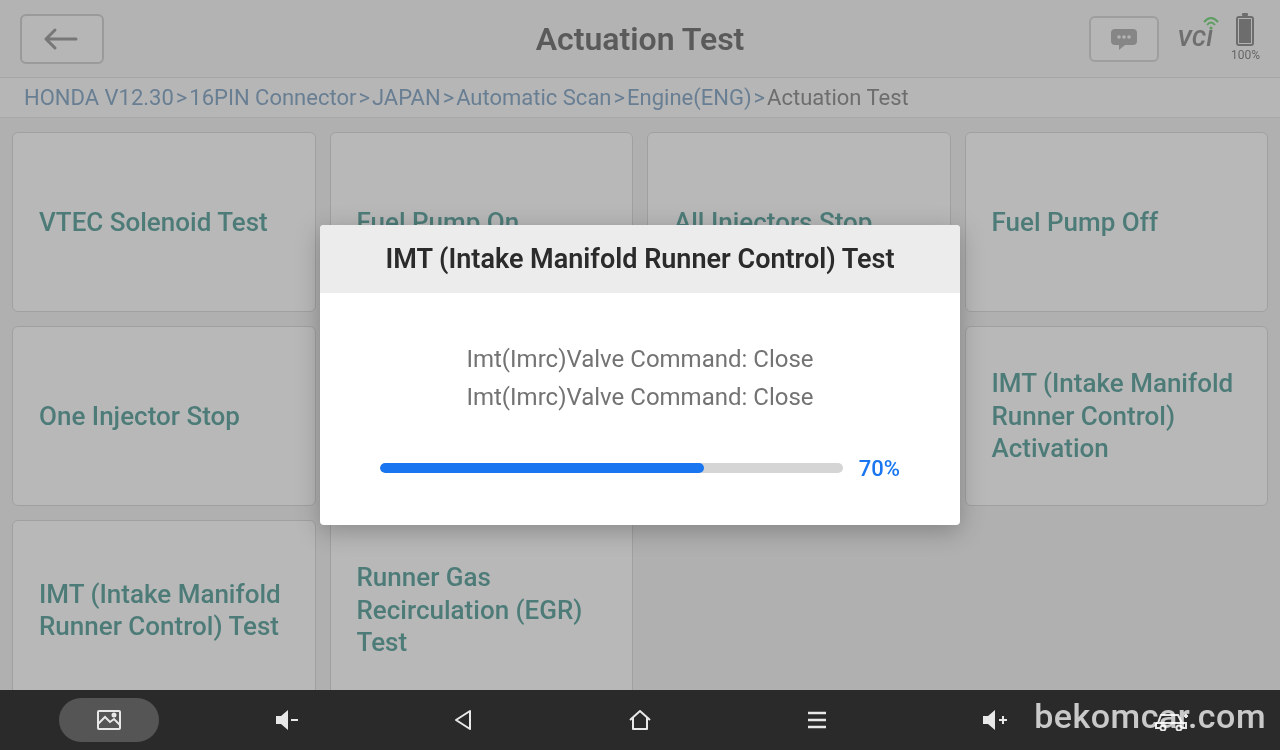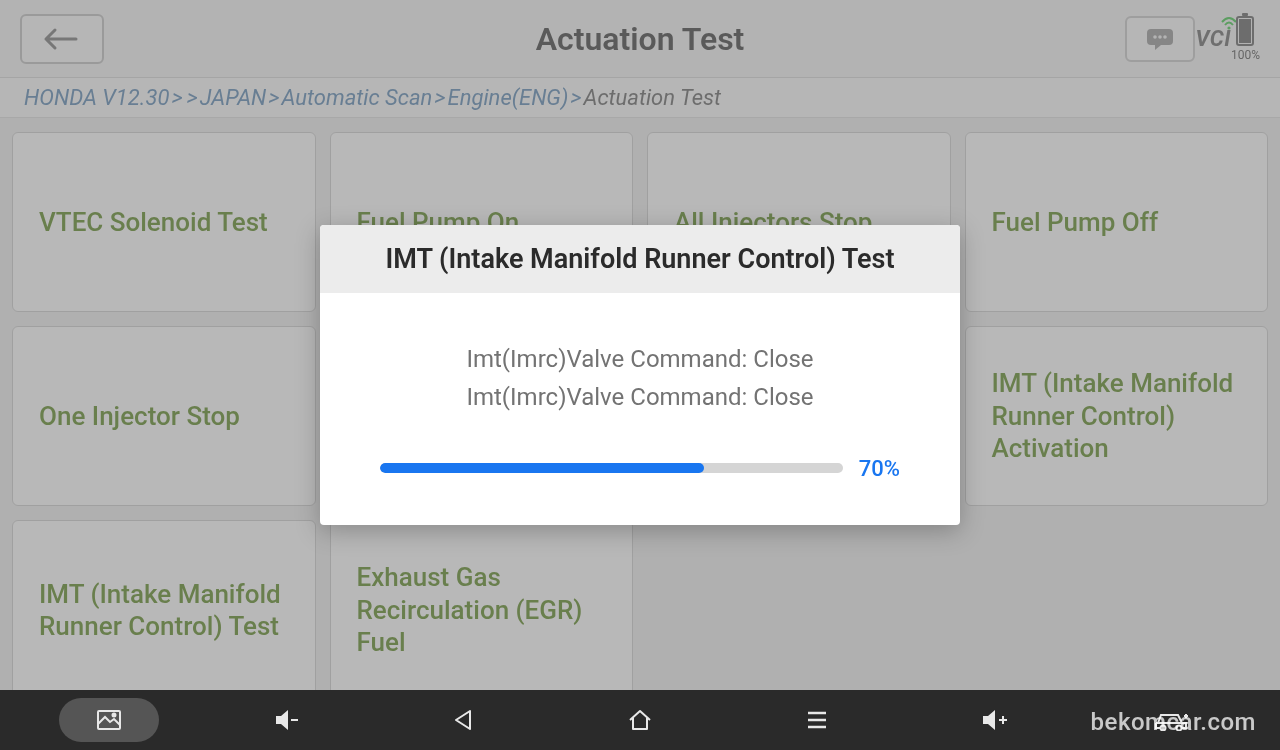--- a/index.html
+++ b/index.html
@@ -3,59 +3,59 @@
 <meta charset="utf-8">
 <style>
   * { box-sizing: border-box; margin: 0; padding: 0; }
   html, body { width: 1280px; height: 750px; overflow: hidden; font-family: -apple-system, "Segoe UI", Roboto, Arial, sans-serif; }
   body { background: #e8e8e8; position: relative; }
 
   
   .header { height: 78px; background: #f0f0f0; border-bottom: 1px solid #d0d0d0; display: flex; align-items: center; padding: 0 20px; position: relative; }
   .back-btn { width: 84px; height: 50px; border: 2px solid #b8b8b8; border-radius: 6px; background: #f5f5f5; display:flex; align-items:center; justify-content:center; }
   .title { position:absolute; left:0; right:0; text-align:center; font-size: 32px; font-weight: 600; color: #2b2b2b; pointer-events:none; }
-  .right-status { margin-left:auto; display:flex; align-items:center; gap: 0; }
+  .right-status { margin-left:auto; display:flex; align-items:center; gap: 18px; }
   .msg-btn { width: 70px; height: 46px; border: 2px solid #c0c0c0; border-radius: 6px; background:#f5f5f5; display:flex; align-items:center; justify-content:center; }
   .vci { position:relative; font-size: 22px; font-weight:700; font-style: italic; color:#5a5a5a; letter-spacing:0.5px; }
   .vci-dot { position:absolute; top:-10px; right:-6px; width:16px; height:16px; }
   .batt-wrap { display:flex; flex-direction: column; align-items:center; }
   .batt { width: 18px; height: 30px; border:2px solid #555; border-radius:3px; position:relative; }
   .batt:before { content:""; position:absolute; top:-5px; left:4px; width:6px; height:3px; background:#555; border-radius:1px;}
   .batt-fill { position:absolute; left:1px; right:1px; bottom:1px; top:1px; background:#555; }
   .batt-txt { font-size:12px; color:#444; margin-top:2px; }
 
   
-  .breadcrumb { height: 40px; background:#f6f6f6; border-bottom:1px solid #d8d8d8; display:flex; align-items:center; padding: 0 24px; font-size: 22px; color:#4a7aa8; white-space: nowrap; font-style: italic; }
+  .breadcrumb { height: 40px; background:#f6f6f6; border-bottom:1px solid #d8d8d8; display:flex; align-items:center; padding: 0 24px; font-size: 22px; color:#4a7aa8; white-space: nowrap; }
   .breadcrumb .bc-link { color:#4a7aa8; }
   .breadcrumb .bc-current { color:#555; }
   .breadcrumb .sep { color:#4a7aa8; margin: 0 2px; }
 
   
   .card-area { padding: 14px 12px; display:grid; grid-template-columns: repeat(4, 1fr); gap: 14px; }
   .card { height: 180px; background:#fafafa; border:1px solid #c6c6c6; border-radius:6px; padding: 26px 26px; display:flex; align-items:center; }
-  .card-label { font-size: 26px; font-weight:500; color:#4d7c0f; line-height:1.25; }
+  .card-label { font-size: 26px; font-weight:500; color:#0f766e; line-height:1.25; }
 
   
   .overlay { position:absolute; inset:0; background: rgba(130,130,130,0.55); display:flex; align-items:center; justify-content:center; z-index:40; }
   .modal { width: 640px; background:#fff; border-radius:4px; box-shadow: 0 6px 24px rgba(0,0,0,0.25); overflow:hidden; }
   .modal-head { background:#ececec; padding: 18px 22px; font-size:27px; font-weight:600; color:#2b2b2b; text-align:center; }
   .modal-body { padding: 48px 36px 44px; text-align:center; }
   .modal-body .line { font-size:24px; color:#737373; line-height:1.55; }
   .progress-row { display:flex; align-items:center; gap: 16px; margin-top: 40px; justify-content:center; padding: 0 24px; text-align: center;}
   .progress-bar { flex:1; height:10px; background:#d5d5d5; border-radius:5px; overflow:hidden; position:relative; }
   .progress-fill { position:absolute; left:0; top:0; bottom:0; background:#1976f0; border-radius:5px; }
   .progress-pct { font-size:22px; color:#1976f0; font-weight:500; }
 
   
   .bottom-nav { position:absolute; left:0; right:0; bottom:0; height:60px; background:#2a2a2a; display:flex; align-items:center; justify-content:space-around; padding: 0 20px; z-index:60; }
   .nav-btn { width: 100px; height:44px; border-radius:22px; display:flex; align-items:center; justify-content:center; color:#e8e8e8; }
   .nav-btn.active { background:#555; }
 
   
-  .wm { position:absolute; right: 24px; bottom: 14px; font-size: 24px; font-weight:500; color: rgba(255,255,255,0.75); z-index:70; letter-spacing:0.5px; pointer-events:none; }
+  .wm { position:absolute; right: 14px; bottom: 14px; font-size: 34px; font-weight:500; color: rgba(255,255,255,0.75); z-index:70; letter-spacing:0.5px; pointer-events:none; }
 
   
 </style>
 </head>
 <body>
 
 <div class="header">
   <div class="back-btn">
     <svg width="38" height="24" viewBox="0 0 38 24" fill="none" stroke="#6a6a6a" stroke-width="3">
       <path d="M12 3 L3 12 L12 21 M3 12 H33" stroke-linecap="round" stroke-linejoin="round"></path>
@@ -85,20 +85,21 @@
           <div class="batt-fill"></div>
         </div>
       <div class="batt-txt">100%</div>
     </div>
   </div>
 </div>
 
 <div class="breadcrumb">
   <span class="bc-link">HONDA V12.30</span>
     <span class="sep">&gt; </span>
+  <span class="bc-link">16PIN Connector</span>
     <span class="sep">&gt; </span>
   <span class="bc-link">JAPAN</span>
     <span class="sep">&gt; </span>
   <span class="bc-link">Automatic Scan</span>
     <span class="sep">&gt; </span>
   <span class="bc-link">Engine(ENG)</span>
     <span class="sep">&gt; </span>
   <span class="bc-current">Actuation Test</span>
 </div>
 
@@ -124,21 +125,21 @@
   <div class="card">
       <div class="card-label"></div>
     </div>
   <div class="card">
       <div class="card-label">IMT (Intake Manifold Runner Control) Activation</div>
     </div>
   <div class="card">
       <div class="card-label">IMT (Intake Manifold Runner Control) Test</div>
     </div>
   <div class="card">
-      <div class="card-label">Exhaust Gas Recirculation (EGR) Fuel</div>
+      <div class="card-label">Runner Gas Recirculation (EGR) Test</div>
     </div>
 </div>
 
 <div class="overlay">
   <div class="modal">
     <div class="modal-head">IMT (Intake Manifold Runner Control) Test</div>
     <div class="modal-body">
       <div class="line">Imt(Imrc)Valve Command: Close</div>
       <div class="line">Imt(Imrc)Valve Command: Close</div>
       <div class="progress-row">

